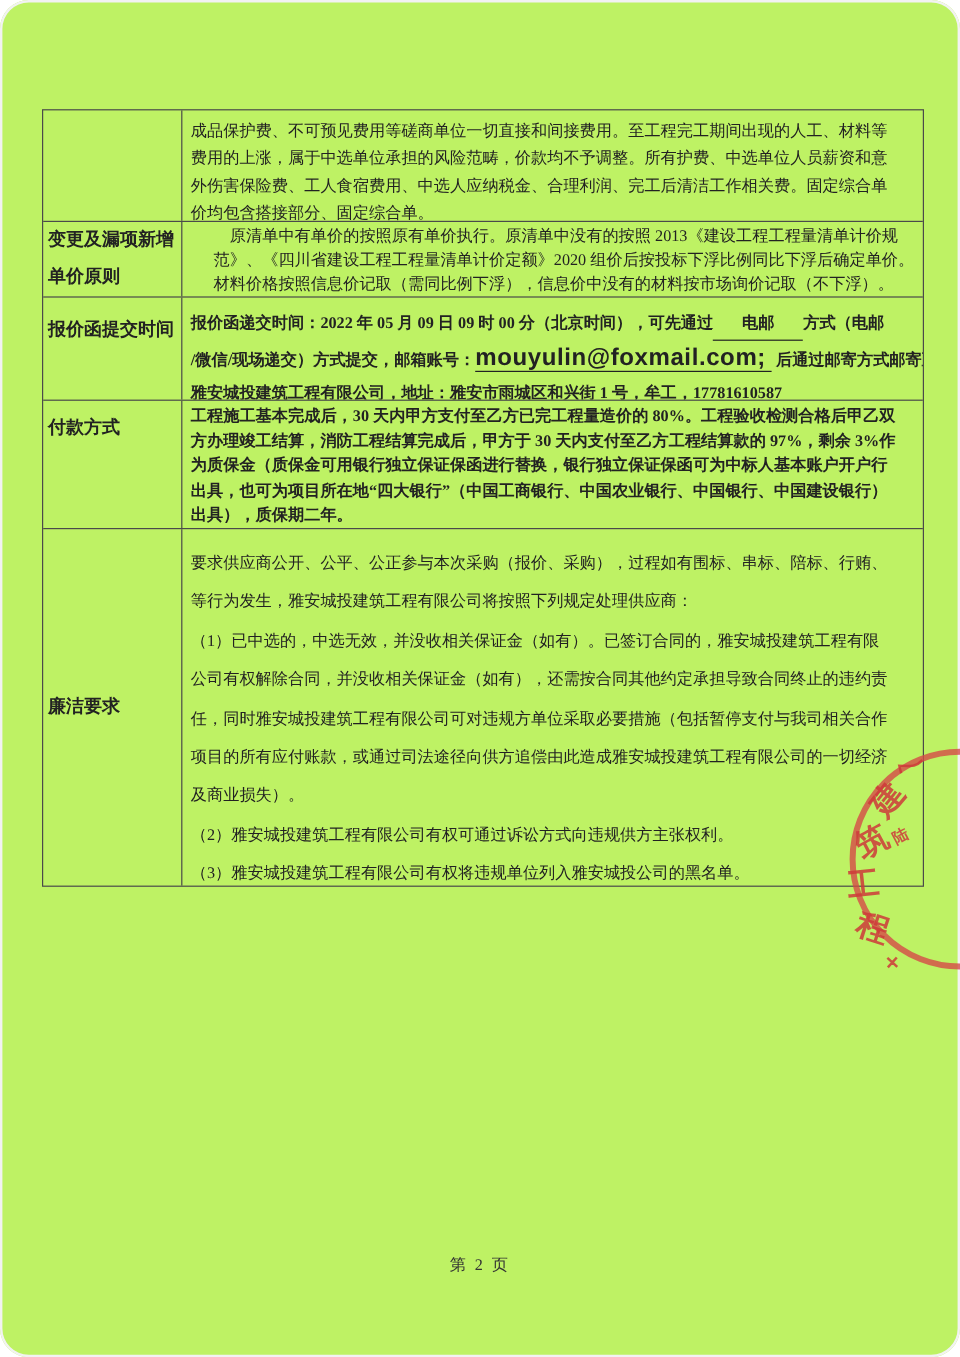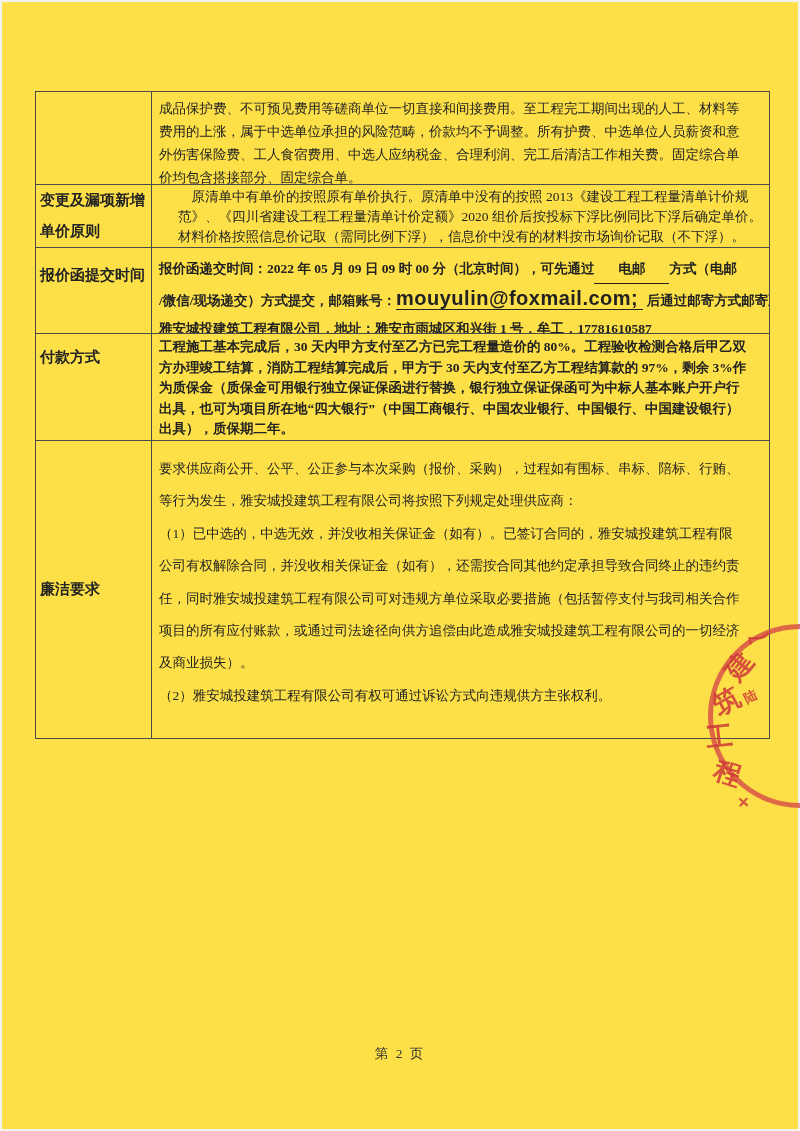--- a/index.html
+++ b/index.html
@@ -1,24 +1,25 @@
 <!DOCTYPE html>
 <html><head>
 <meta charset="utf-8">
 <style>
   * { margin: 0; padding: 0; box-sizing: border-box; }
   html,body { background:#ffffff; }
   .page {
     position: relative;
     width: 800px; height: 1131px;
-    background: #fde047;
+    background: #bef264;
     overflow: hidden;
     font-family: "Liberation Serif", "DejaVu Serif", serif;
     color: #222;
     box-shadow: inset 0 0 0 2px #f2f2f2;
+    border-radius: 24px;
   }
   .doc-table {
     position: absolute;
     left: 35px; top: 91px;
     width: 735px;
     border: 1px solid #4a4a4a;
   }
   .t-row { display: flex; border-bottom: 1px solid #4a4a4a; }
   .t-row:last-child { border-bottom: none; }
   .h-cell {
@@ -145,20 +146,21 @@
       </div>
       <div class="c-cell">
         <div class="ln">要求供应商公开、公平、公正参与本次采购（报价、采购），过程如有围标、串标、陪标、行贿、</div>
         <div class="ln">等行为发生，雅安城投建筑工程有限公司将按照下列规定处理供应商：</div>
         <div class="ln">（1）已中选的，中选无效，并没收相关保证金（如有）。已签订合同的，雅安城投建筑工程有限</div>
         <div class="ln">公司有权解除合同，并没收相关保证金（如有），还需按合同其他约定承担导致合同终止的违约责</div>
         <div class="ln">任，同时雅安城投建筑工程有限公司可对违规方单位采取必要措施（包括暂停支付与我司相关合作</div>
         <div class="ln">项目的所有应付账款，或通过司法途径向供方追偿由此造成雅安城投建筑工程有限公司的一切经济</div>
         <div class="ln">及商业损失）。</div>
         <div class="ln">（2）雅安城投建筑工程有限公司有权可通过诉讼方式向违规供方主张权利。</div>
+        <div class="ln">（3）雅安城投建筑工程有限公司有权将违规单位列入雅安城投公司的黑名单。</div>
       </div>
     </div>
 
   </div>
 
   <div class="stamp">
     <div class="stamp-ring"></div>
     <div class="stamp-char sc-big" style="left:749px; top:626px; transform:rotate(-70deg); font-size:18px;">乀</div>
     <div class="stamp-char sc-big" style="left:726px; top:648px; transform:rotate(-52deg);">建</div>
     <div class="stamp-char sc-big" style="left:713px; top:683px; transform:rotate(-28deg);">筑</div>

